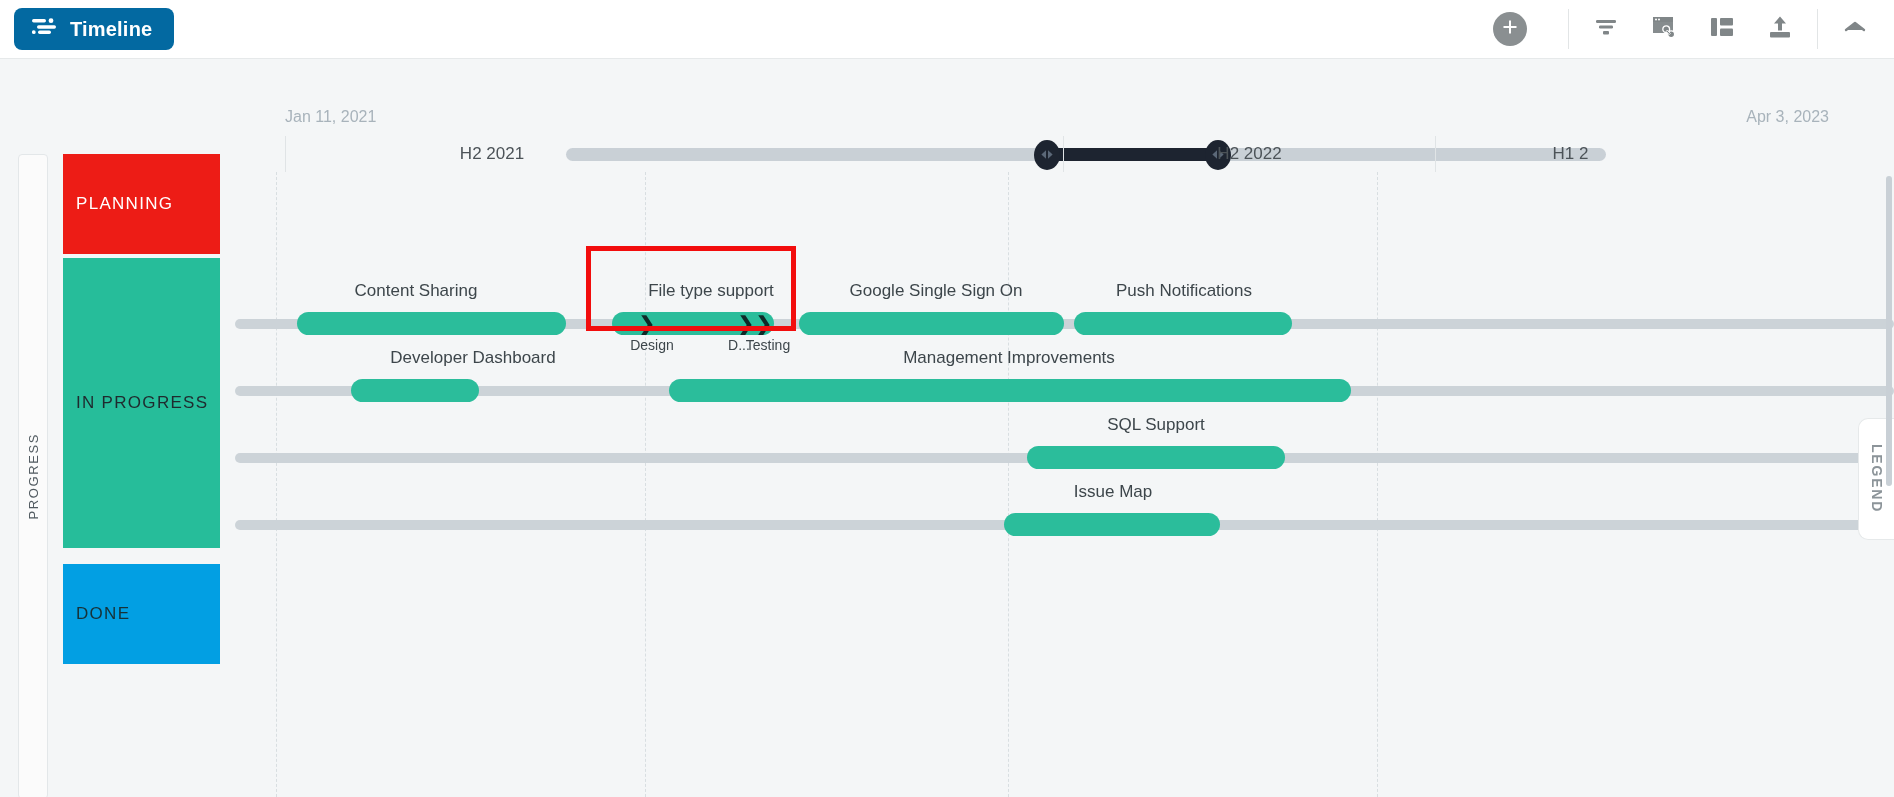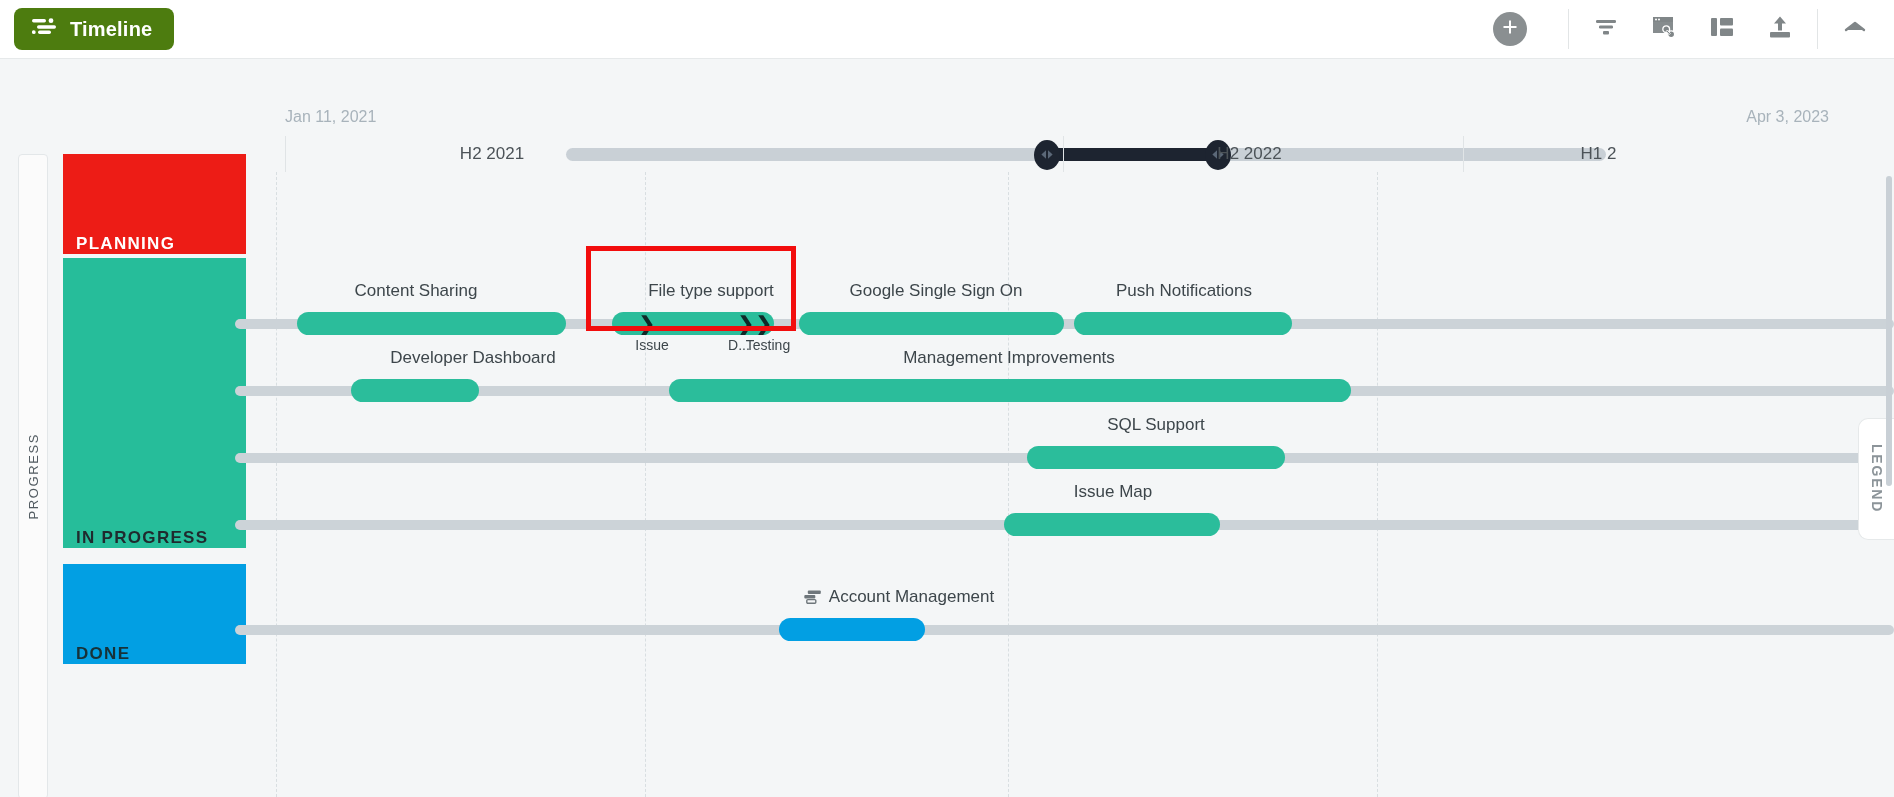--- a/index.html
+++ b/index.html
@@ -14,21 +14,21 @@
   .topbar {
     position: absolute; top: 0; left: 0;
     width: 1894px; height: 59px;
     background: #ffffff;
     border-bottom: 1px solid #e6e9ea;
     display: flex; align-items: center;
   }
   .title-pill {
     margin-left: 14px;
     height: 42px;
-    background: #4d7c0f;
+    background: #0369a1;
     border-radius: 8px;
     display: flex; align-items: center;
     padding: 0 22px 0 18px;
     gap: 14px;
     cursor: pointer;
   }
   .title-pill .label {
     color: #ffffff;
     font-size: 20px;
     font-weight: bold;
@@ -145,25 +145,25 @@
     transform: rotate(180deg);
     font-size: 13px;
     letter-spacing: 1.6px;
     color: #515a60;
   }
 
   
   .lane-block {
     position: absolute;
     left: 63px;
-    width: 183px;
-    display: flex; align-items: flex-end;
+    width: 157px;
+    display: flex; align-items: center;
     padding-left: 13px;
     font-size: 17px;
-    font-weight: bold;
+    font-weight: normal;
     letter-spacing: 1.3px;
   }
   .lane-planning { top: -18px;  height: 100px; background: #ed1c16; color:#ffffff; }
   .lane-progress { top: 86px;  height: 290px; background: #26bd9a; color:#1f2a2e; }
   .lane-done     { top: 392px; height: 100px; background: #029fe3; color:#173238; }
 
   
   .row { position: absolute; left: 235px; width: 1659px; height: 67px; }
   .row-track {
     position: absolute;
@@ -353,21 +353,21 @@
 <div class="date-label date-start">Jan 11, 2021</div>
 <div class="date-label date-end">Apr 3, 2023</div>
 
 <div class="period-header" id="period-header">
     <div class="period-cell" style="left: 0px; width: 413px;">
       <span>H2 2021</span>
     </div>
     <div class="period-cell" style="left: 778px; width: 372px;">
       <span>H2 2022</span>
     </div>
-    <div class="period-cell" style="left: 1178px; width: 270px;">
+    <div class="period-cell" style="left: 1150px; width: 270px;">
       <span>H1 2</span>
     </div>
   </div>
 
 <div class="chart-area" id="chart-area">
 
   <div class="progress-rail">
     <span>PROGRESS</span>
   </div>
 
@@ -385,21 +385,21 @@
     <div class="vgrid" style="left: 645px;"></div>
     <div class="vgrid" style="left: 1008px;"></div>
     <div class="vgrid" style="left: 1377px;"></div>
     <div class="row" style="top: 104px;">
       <div class="row-track"></div>
       <div class="bar-label" style="left: 181px;"><span>Content Sharing</span></div>
       <div class="bar" style="left: 62px; width: 269px; background: rgb(43, 189, 155);"></div>
       <div class="bar-label" style="left: 476px;"><span>File type support</span></div>
       <div class="bar" style="left: 377px; width: 162px; background: rgb(43, 189, 155);"></div>
       <div class="chev" style="left: 404px;">❯</div>
-      <div class="milestone-label" style="left: 417px;">Issue</div>
+      <div class="milestone-label" style="left: 417px;">Design</div>
       <div class="chev" style="left: 503px;">❯</div>
       <div class="milestone-label" style="left: 504px;">D...</div>
       <div class="chev" style="left: 521px;">❯</div>
       <div class="milestone-label" style="left: 533px;">Testing</div>
       <div class="bar-label" style="left: 701px;"><span>Google Single Sign On</span></div>
       <div class="bar" style="left: 564px; width: 265px; background: rgb(43, 189, 155);"></div>
       <div class="bar-label" style="left: 949px;"><span>Push Notifications</span></div>
       <div class="bar" style="left: 839px; width: 218px; background: rgb(43, 189, 155);"></div>
     </div>
     <div class="row" style="top: 171px;">
@@ -412,29 +412,20 @@
     <div class="row" style="top: 238px;">
       <div class="row-track"></div>
       <div class="bar-label" style="left: 921px;"><span>SQL Support</span></div>
       <div class="bar" style="left: 792px; width: 258px; background: rgb(43, 189, 155);"></div>
     </div>
     <div class="row" style="top: 305px;">
       <div class="row-track"></div>
       <div class="bar-label" style="left: 878px;"><span>Issue Map</span></div>
       <div class="bar" style="left: 769px; width: 216px; background: rgb(43, 189, 155);"></div>
     </div>
-    <div class="row" style="top: 410px;">
-      <div class="row-track"></div>
-      <div class="bar-label" style="left: 664px;"><span style="margin-right: 7px;"><svg width="18" height="14" viewBox="0 0 18 14" style="vertical-align:-2px">
-            <rect x="4" y="0.5" width="13" height="3.4" rx="1" fill="#6e767b"></rect>
-            <rect x="0.5" y="5" width="11" height="3.4" rx="1" fill="#6e767b"></rect>
-            <rect x="3" y="9.6" width="9" height="3.6" rx="1" fill="none" stroke="#6e767b" stroke-width="1.4"></rect>
-          </svg></span><span>Account Management</span></div>
-      <div class="bar" style="left: 544px; width: 146px; background: rgb(2, 159, 227);"></div>
-    </div>
     <div class="highlight-box" style="left: 586px; top: 74px; width: 210px; height: 85px; border-color: rgb(242, 13, 13);"></div>
   </div>
 
 <div class="legend-tab">
   <span>LEGEND</span>
 </div>
 
 <div class="scrollbar"></div>
 
 </body></html>

